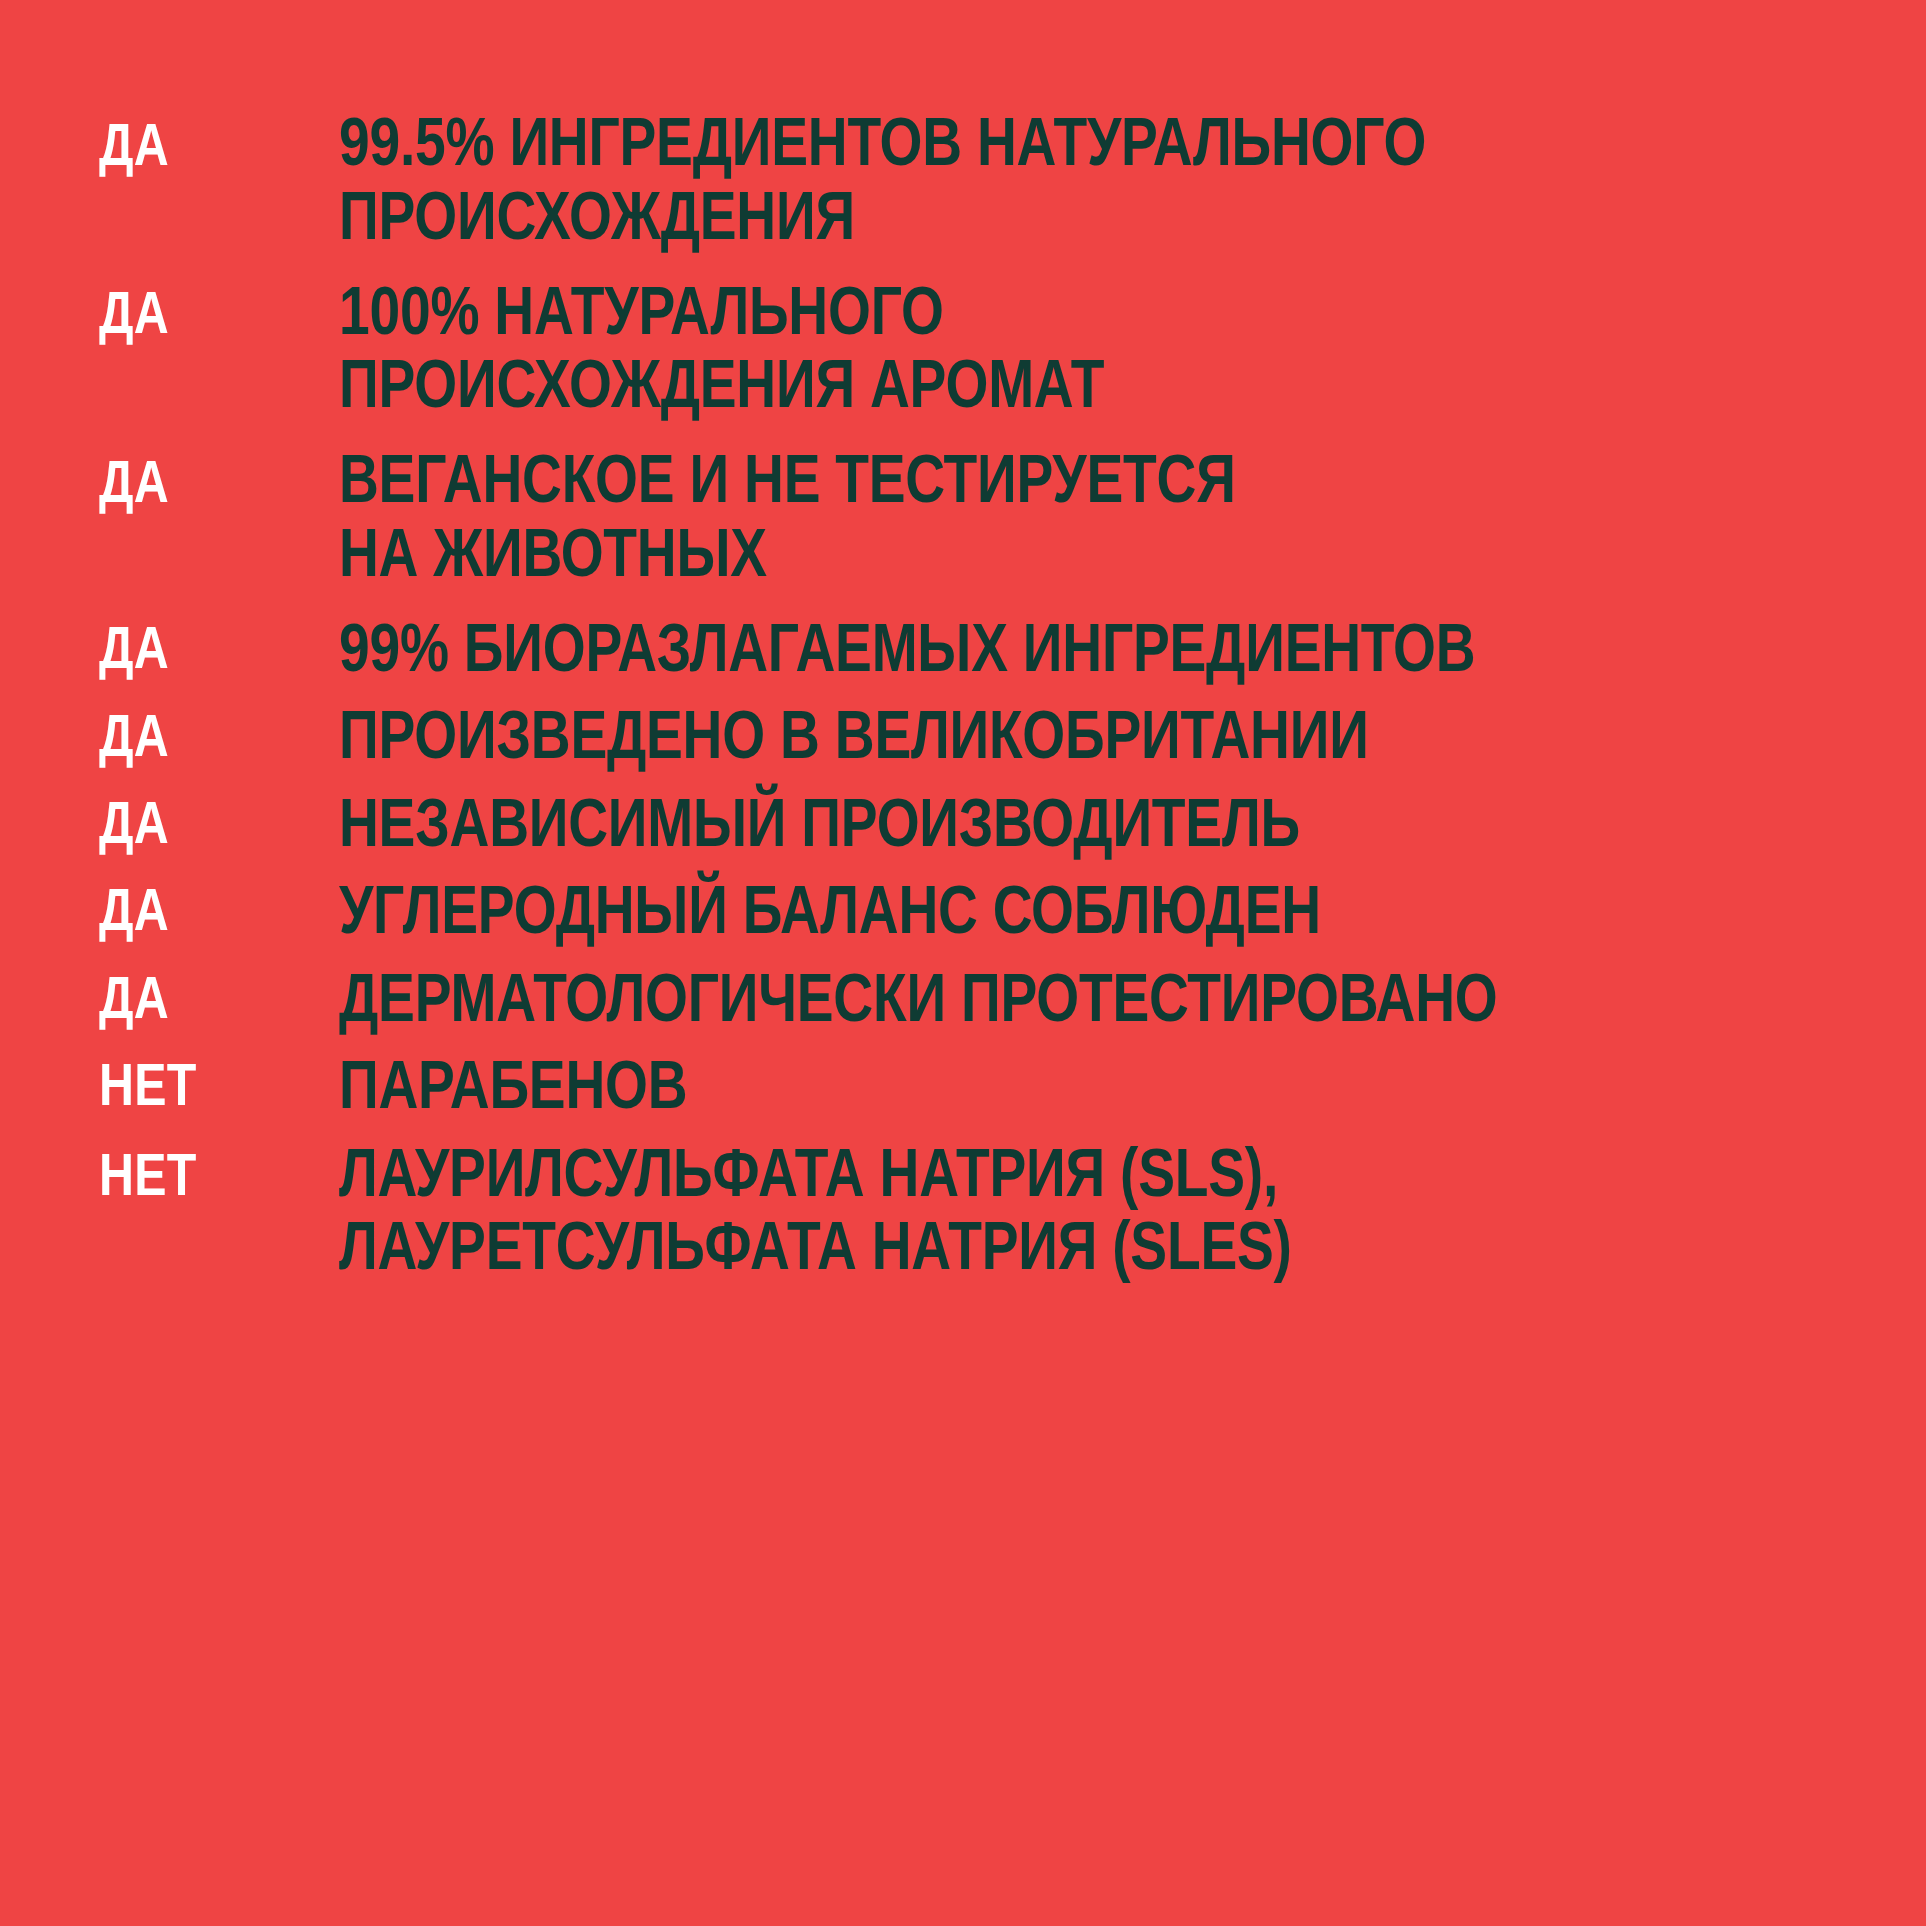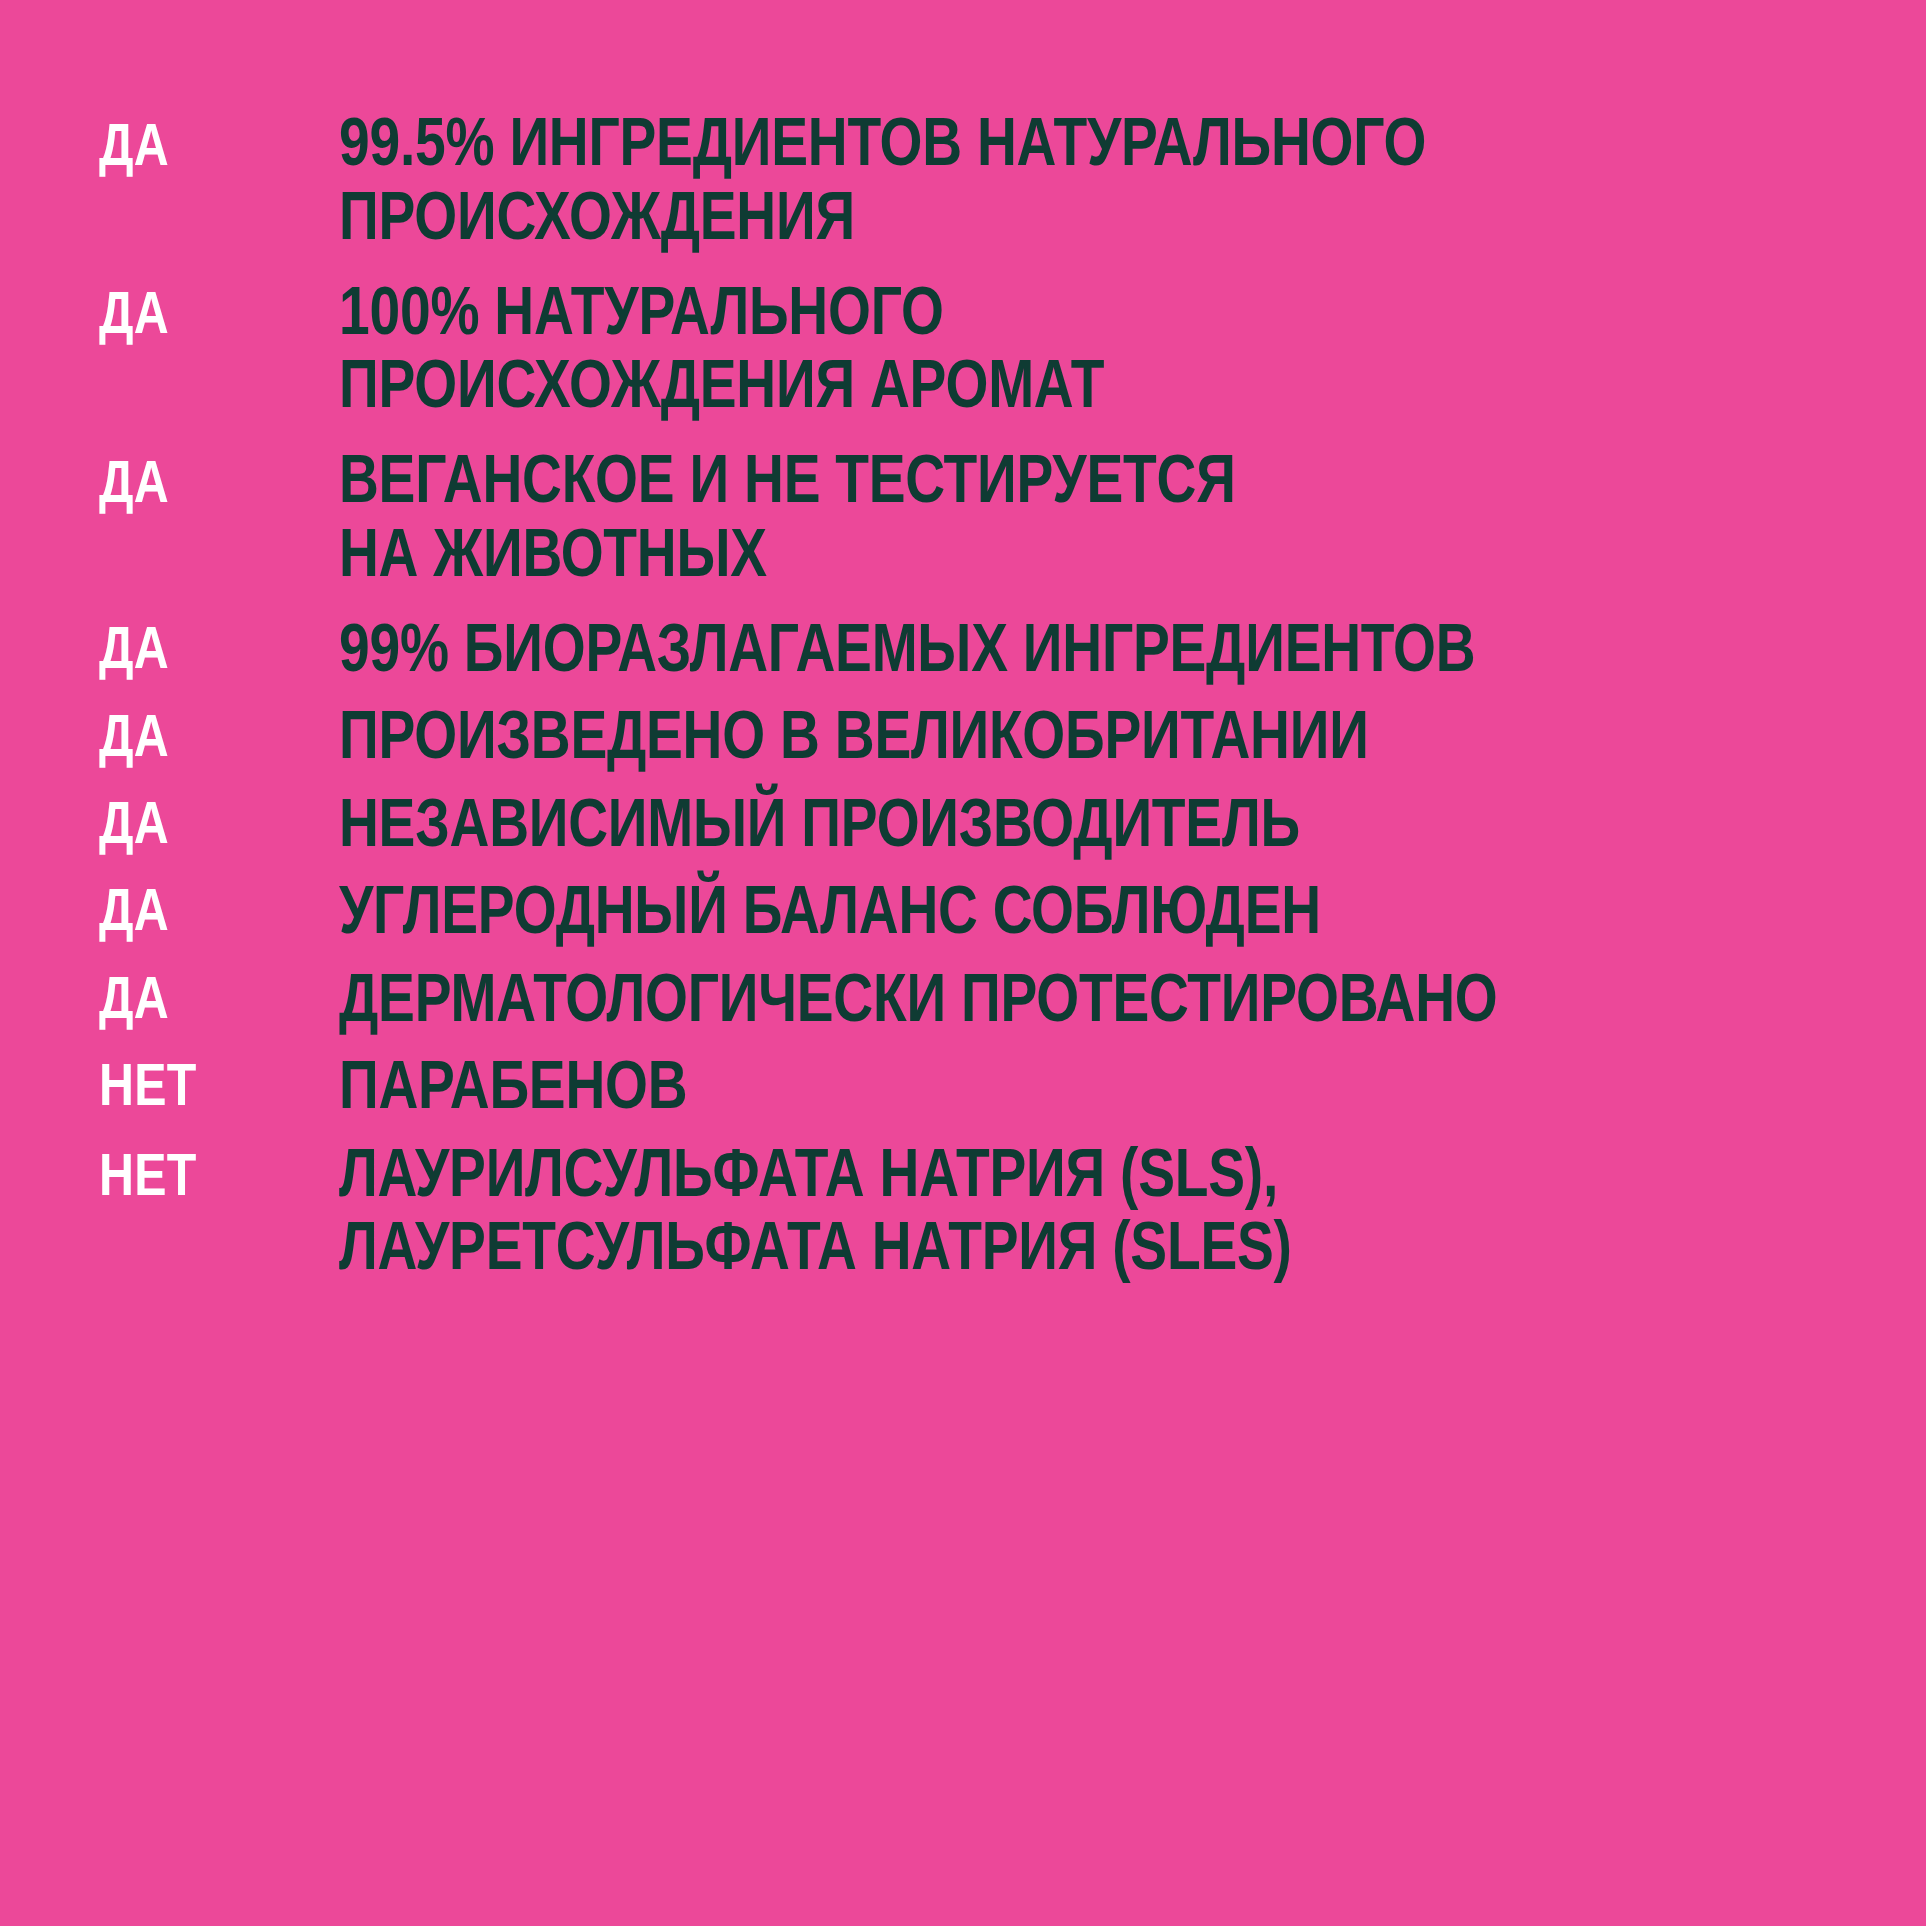--- a/index.html
+++ b/index.html
@@ -10,21 +10,21 @@
     width: 1926px;
     height: 1926px;
     background: #14a37f;
     font-family: "Liberation Sans", sans-serif;
     overflow: hidden;
   }
   .panel {
     box-sizing: border-box;
     width: 100%;
     height: 100%;
-    background: #ec4899;
+    background: #ef4444;
     padding: 105px 37px 37px 99px;
     display: flex;
     flex-direction: column;
   }
   .claims {
     display: flex;
     flex-direction: column;
     gap: 0px;
   }
   .claim-row {

